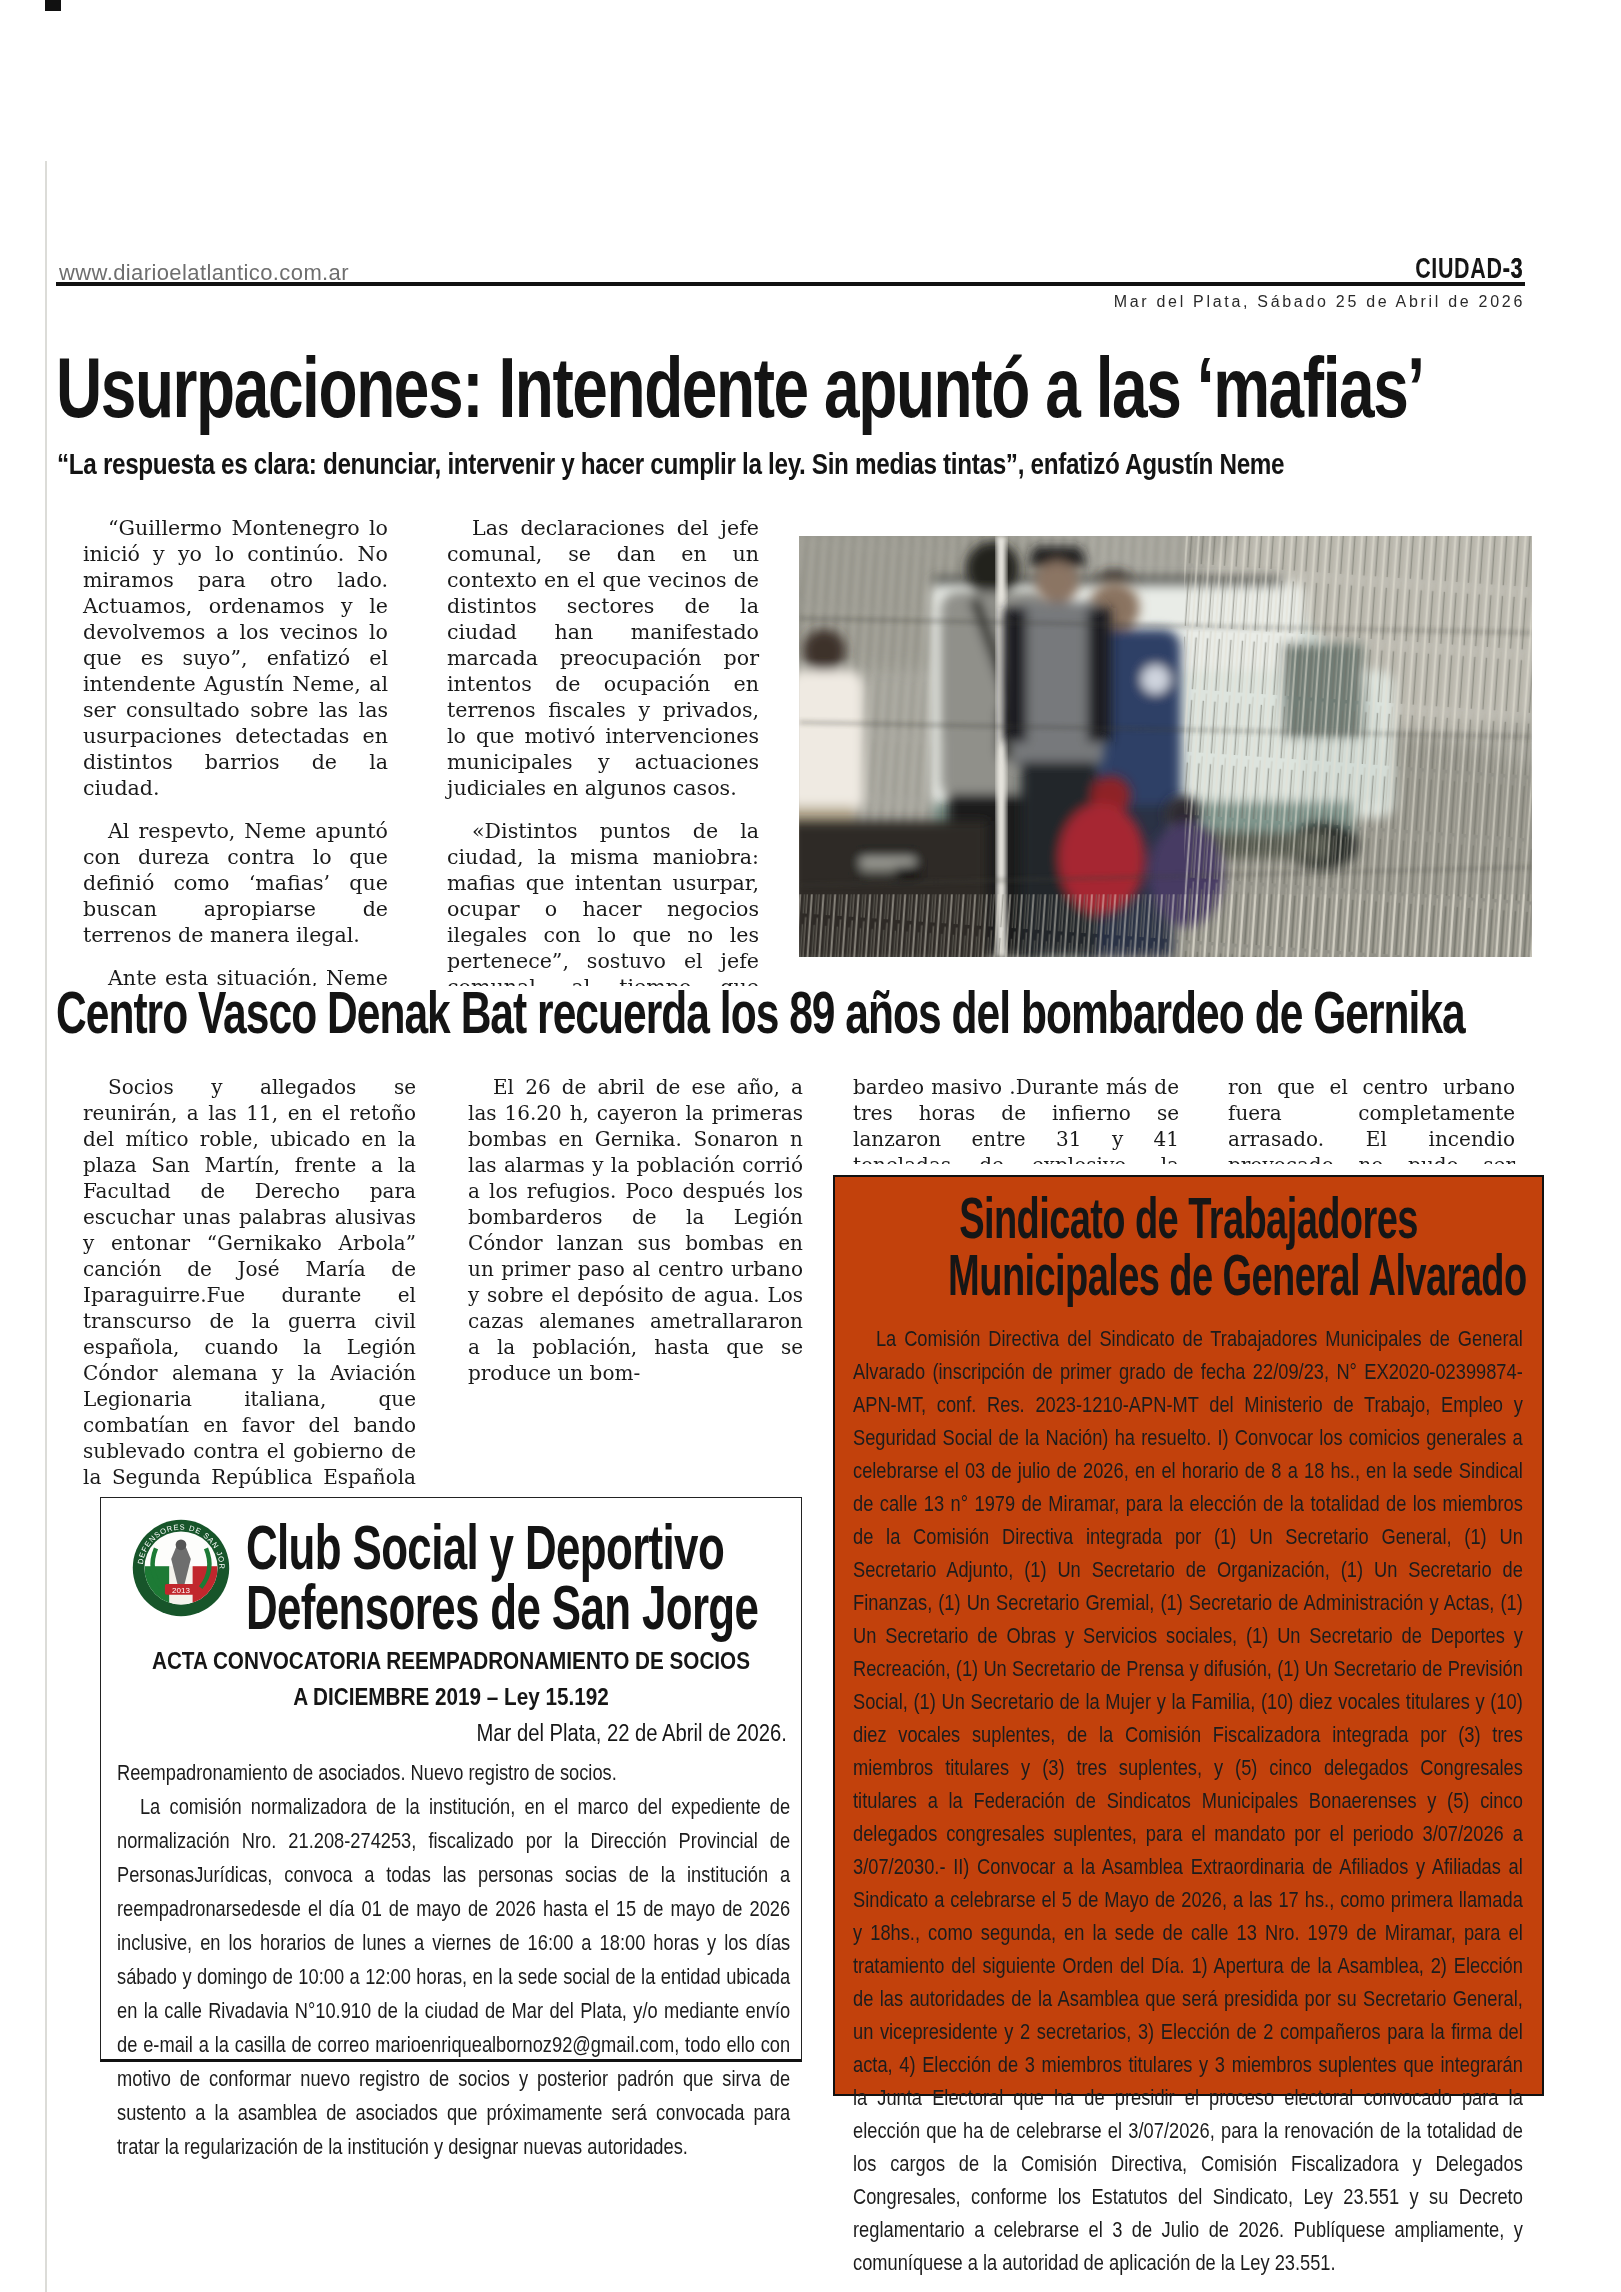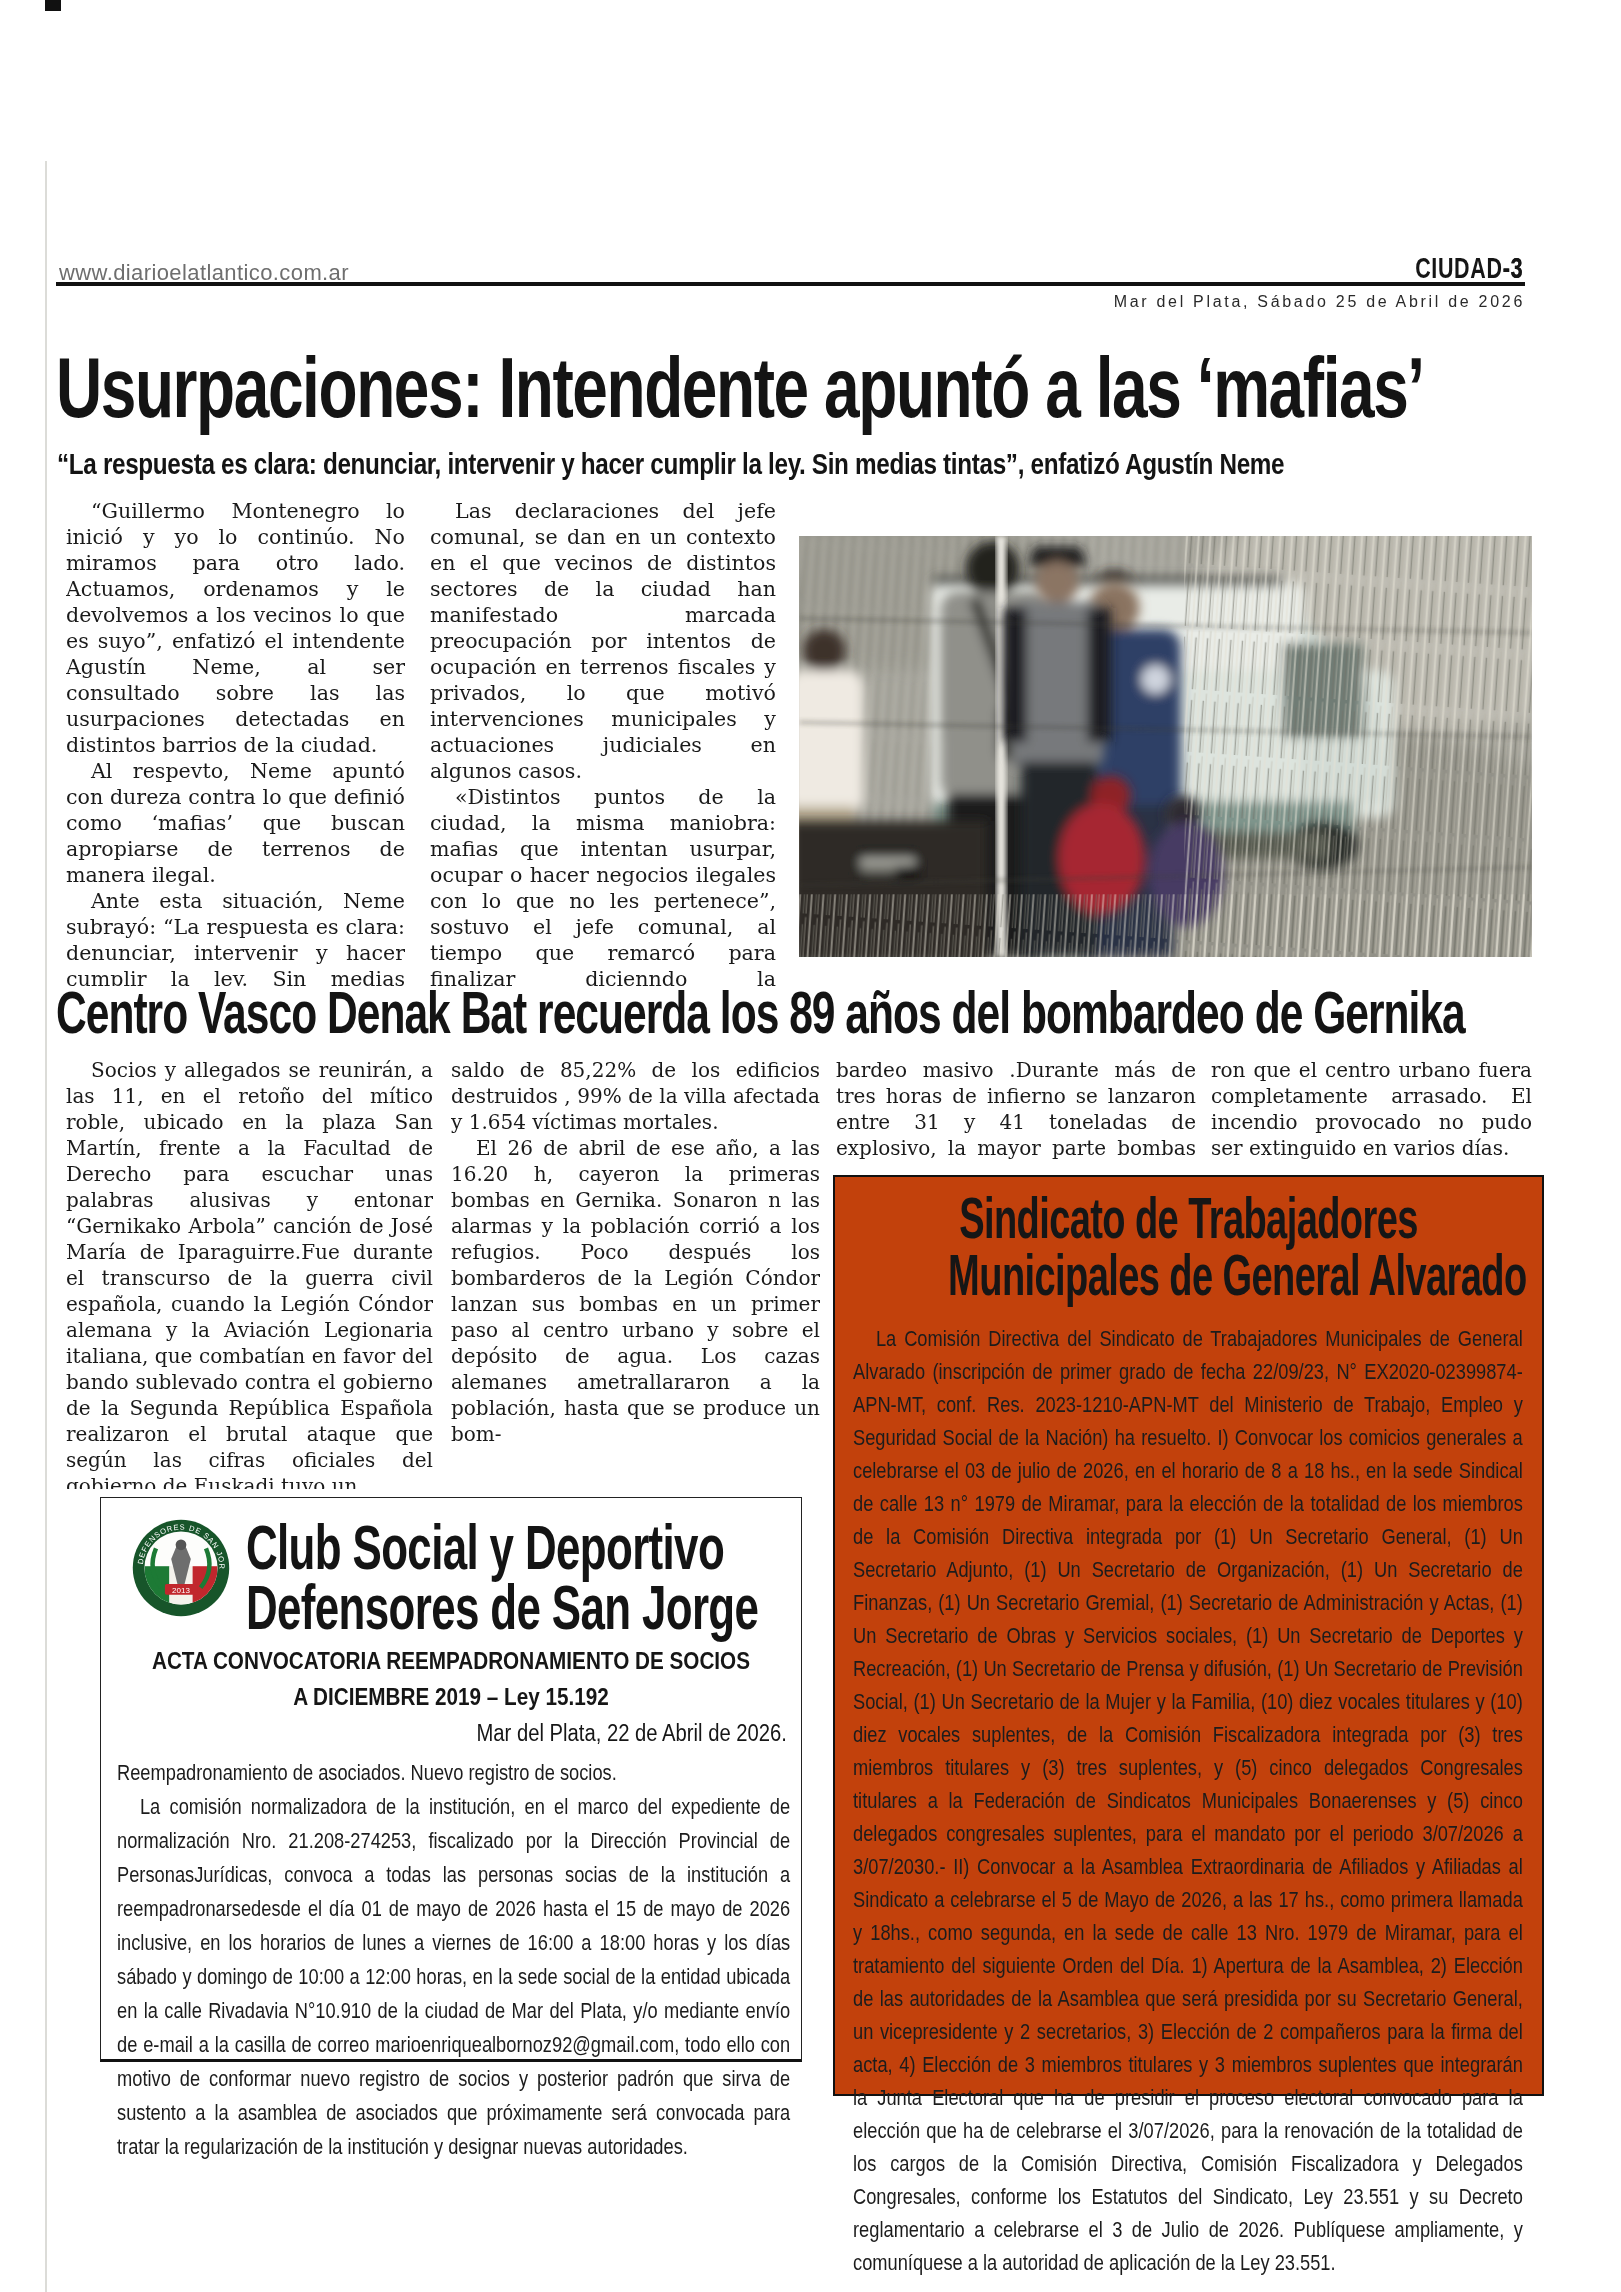--- a/index.html
+++ b/index.html
@@ -3,21 +3,21 @@
 <meta charset="utf-8">
 <style>
   html,body{margin:0;padding:0;background:#ffffff;}
   .page{position:relative;width:1622px;height:2293px;background:#ffffff;overflow:hidden;
         font-family:"Liberation Sans",sans-serif;color:#161616;}
   .abs{position:absolute;}
   .hl{font-family:"Liberation Sans",sans-serif;font-weight:bold;color:#141414;
       white-space:nowrap;transform-origin:0 0;}
   .serifcol{font-family:"DejaVu Serif","Liberation Serif",serif;color:#1a1a1a;
       text-align:justify;}
-  .serifcol p{margin:0;text-indent:25px;}
+  .serifcol p{margin:17px;text-indent:25px;}
   .serifcol p.cont{text-indent:0;}
   .sansbody{font-family:"Liberation Sans",sans-serif;color:#1c1c1c;text-align:justify;
       transform-origin:0 0;}
   .sansbody p{margin:0;}
   .rule{background:#111;}
   .boxed{border:2.7px solid #111;background:#c2410c;}
 </style>
 </head>
 <body>
 
@@ -136,21 +136,20 @@
       </g>
     </svg>
   </div>
 
   <div class="abs hl" style="left:56px;top:978px;font-size:56px;letter-spacing:-1.3px;transform:scale(0.76,1.05);">Centro Vasco Denak Bat recuerda los 89 años del bombardeo de Gernika</div>
 
   <div class="abs serifcol" style="left:66px;top:1057px;width:367px;height:432px;font-size:20px;line-height:26px;overflow:hidden;">
     <p>Socios y allegados se reunirán, a las 11,  en el retoño del mítico roble, ubicado en la plaza San Martín, frente a la Facultad de Derecho para escuchar unas palabras alusivas y entonar “Gernikako Arbola” canción de José María de Iparaguirre.Fue durante el transcurso de la guerra civil española, cuando la  Legión Cóndor alemana y la Aviación Legionaria italiana, que combatían en favor del bando sublevado contra el gobierno de la Segunda República Española realizaron el brutal ataque que según las cifras oficiales del gobierno de Euskadi  tuvo un</p>
   </div>
   <div class="abs serifcol" style="left:451px;top:1057px;width:369px;height:432px;font-size:20px;line-height:26px;overflow:hidden;">
-    <p class="cont">saldo de  85,22% de los edificios destruidos , 99%  de la villa afectada y 1.654 víctimas mortales.</p>
     <p>El 26 de abril de ese año,  a las 16.20 h, cayeron la primeras bombas en Gernika. Sonaron n las alarmas y la población corrió a los refugios. Poco después los bombarderos de la Legión Cóndor lanzan sus bombas en un primer paso al centro urbano y sobre el depósito de agua. Los cazas alemanes ametrallararon a la población, hasta que se produce un bom-</p>
   </div>
   <div class="abs serifcol" style="left:836px;top:1057px;width:360px;height:107px;font-size:20px;line-height:26px;overflow:hidden;">
     <p class="cont">bardeo masivo .Durante más de tres horas de infierno se lanzaron entre 31 y 41 toneladas de explosivo, la mayor parte bombas incendiarias que hicie-</p>
   </div>
   <div class="abs serifcol" style="left:1211px;top:1057px;width:321px;height:107px;font-size:20px;line-height:26px;overflow:hidden;">
     <p class="cont">ron que el centro urbano fuera completamente arrasado. El incendio provocado no pudo ser extinguido en varios días.</p>
   </div>
 
   <div class="abs boxed" style="left:833px;top:1175px;width:707px;height:917px;">

